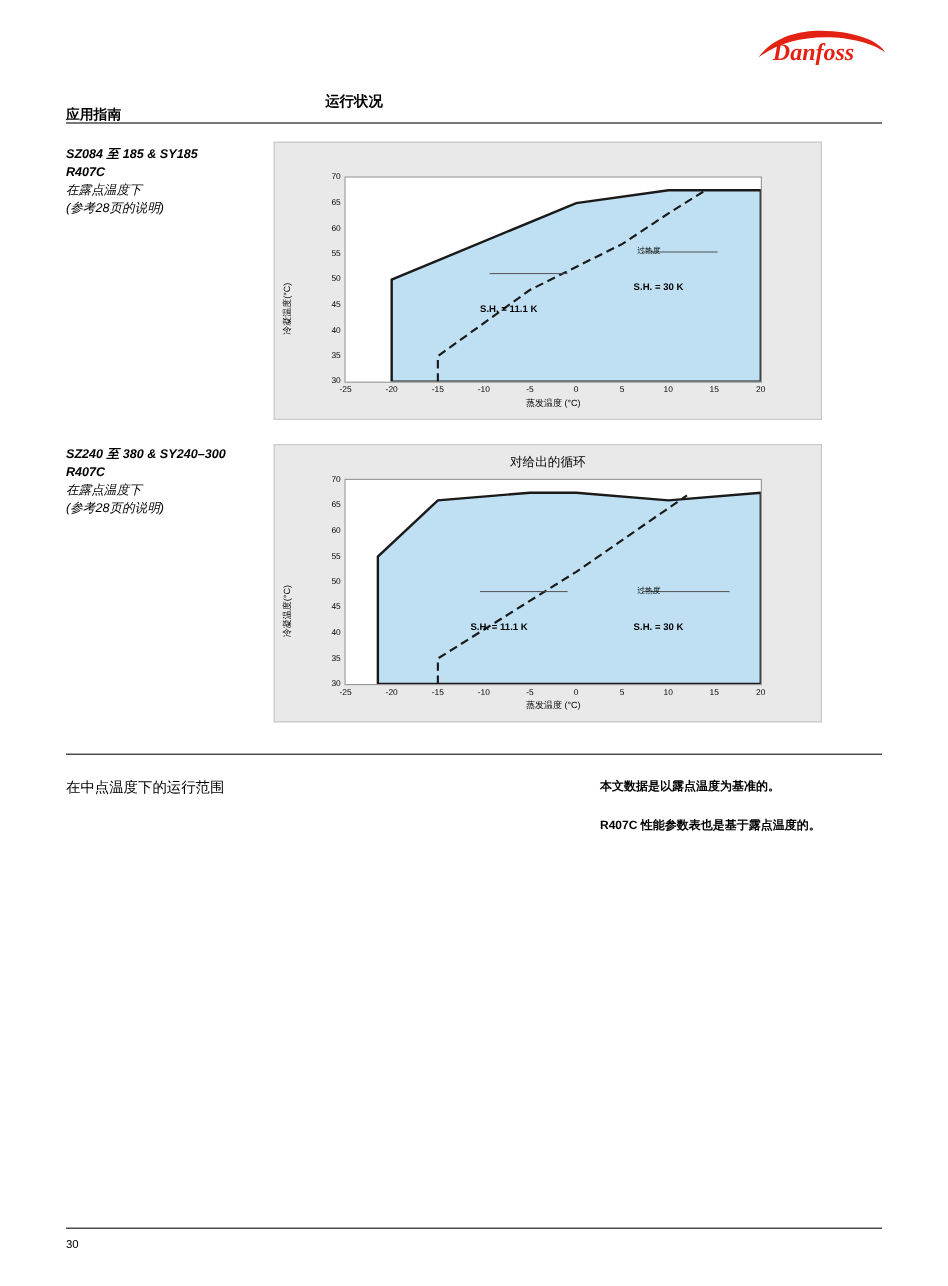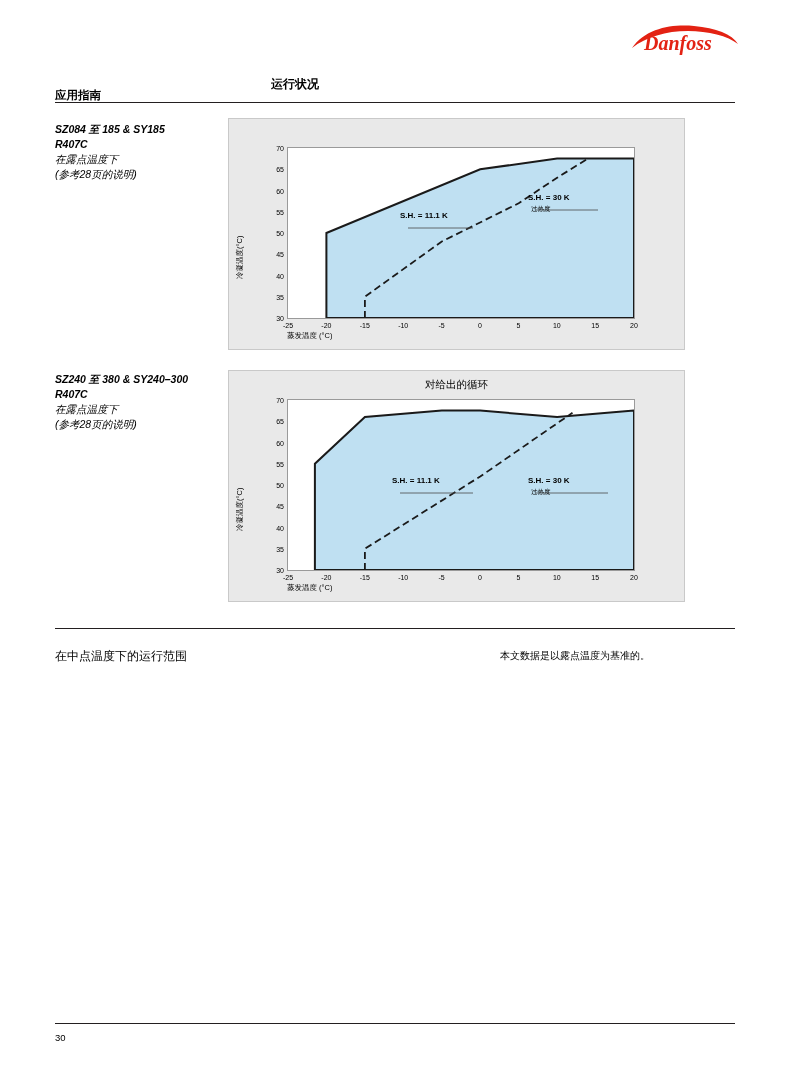--- a/index.html
+++ b/index.html
@@ -125,21 +125,21 @@
     font-size: 7.5px;
     transform: rotate(-90deg);
     transform-origin: left bottom;
     white-space: nowrap;
   }
   .xlabel {
     position: absolute;
     left: 58px;
     width: 348px;
     top: 212px;
-    text-align: left;
+    text-align: center;
     font-size: 7.5px;
   }
 
   .ytick {
     position: absolute;
     right: 100%;
     margin-right: 4px;
     font-size: 7px;
     transform: translateY(-50%);
     white-space: nowrap;
@@ -151,36 +151,37 @@
     font-size: 7px;
     transform: translateX(-50%);
     white-space: nowrap;
   }
 
   .shlabel {
     position: absolute;
     font-size: 8px;
     font-weight: bold;
     white-space: nowrap;
+    margin-top: 42px;
   }
   .shsub {
     position: absolute;
     font-size: 6.5px;
     white-space: nowrap;
   }
 
   
   .body-col {
     position: absolute;
     font-size: 10px;
     line-height: 16.5px;
     text-align: justify;
   }
   .col-1 { left: 233px; top: 648px; width: 228px; }
-  .col-2 { left: 500px; top: 648px; width: 228px; }
+  .col-2 { left: 500px; top: 648px; width: 228px; font-weight: bold; }
   .col-2 p { margin: 0 0 16px 0; }
 
   .page-num {
     position: absolute;
     left: 55px;
     top: 1032px;
     font-size: 9.5px;
   }
 </style>
 </head>
@@ -298,18 +299,19 @@
 
     <div class="xlabel">蒸发温度 (°C)</div>
   </div>
 
   <div class="rule rule-mid"></div>
 
   <div class="caption-3">在中点温度下的运行范围</div>
 
   <div class="body-col col-2">
     <p>本文数据是以露点温度为基准的。</p>
+    <p>R407C 性能参数表也是基于露点温度的。</p>
   </div>
 
   <div class="rule rule-bottom"></div>
   <div class="page-num">30</div>
 
 </div>
 
 </body></html>

